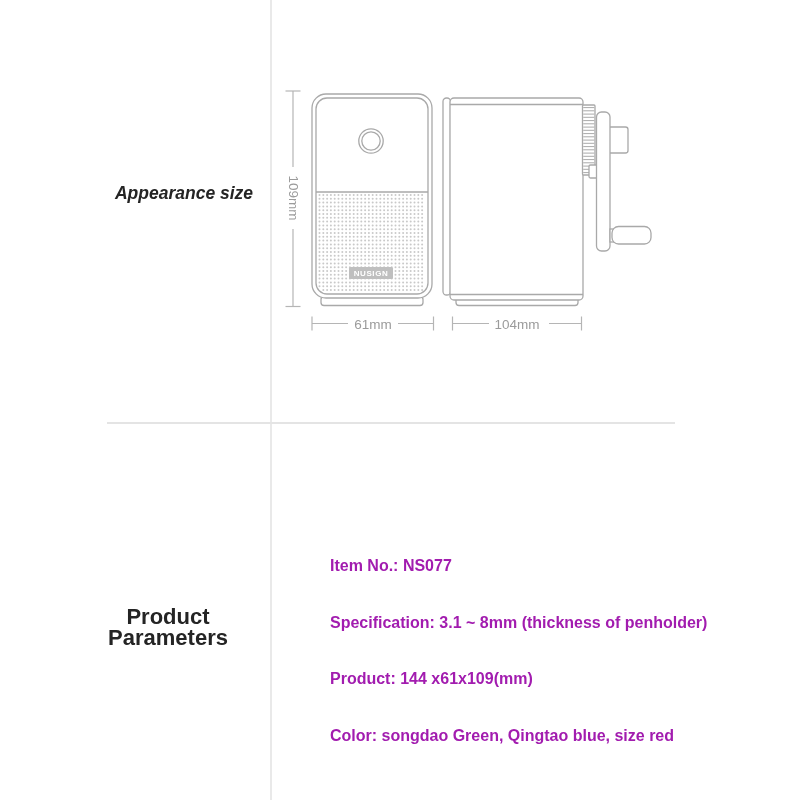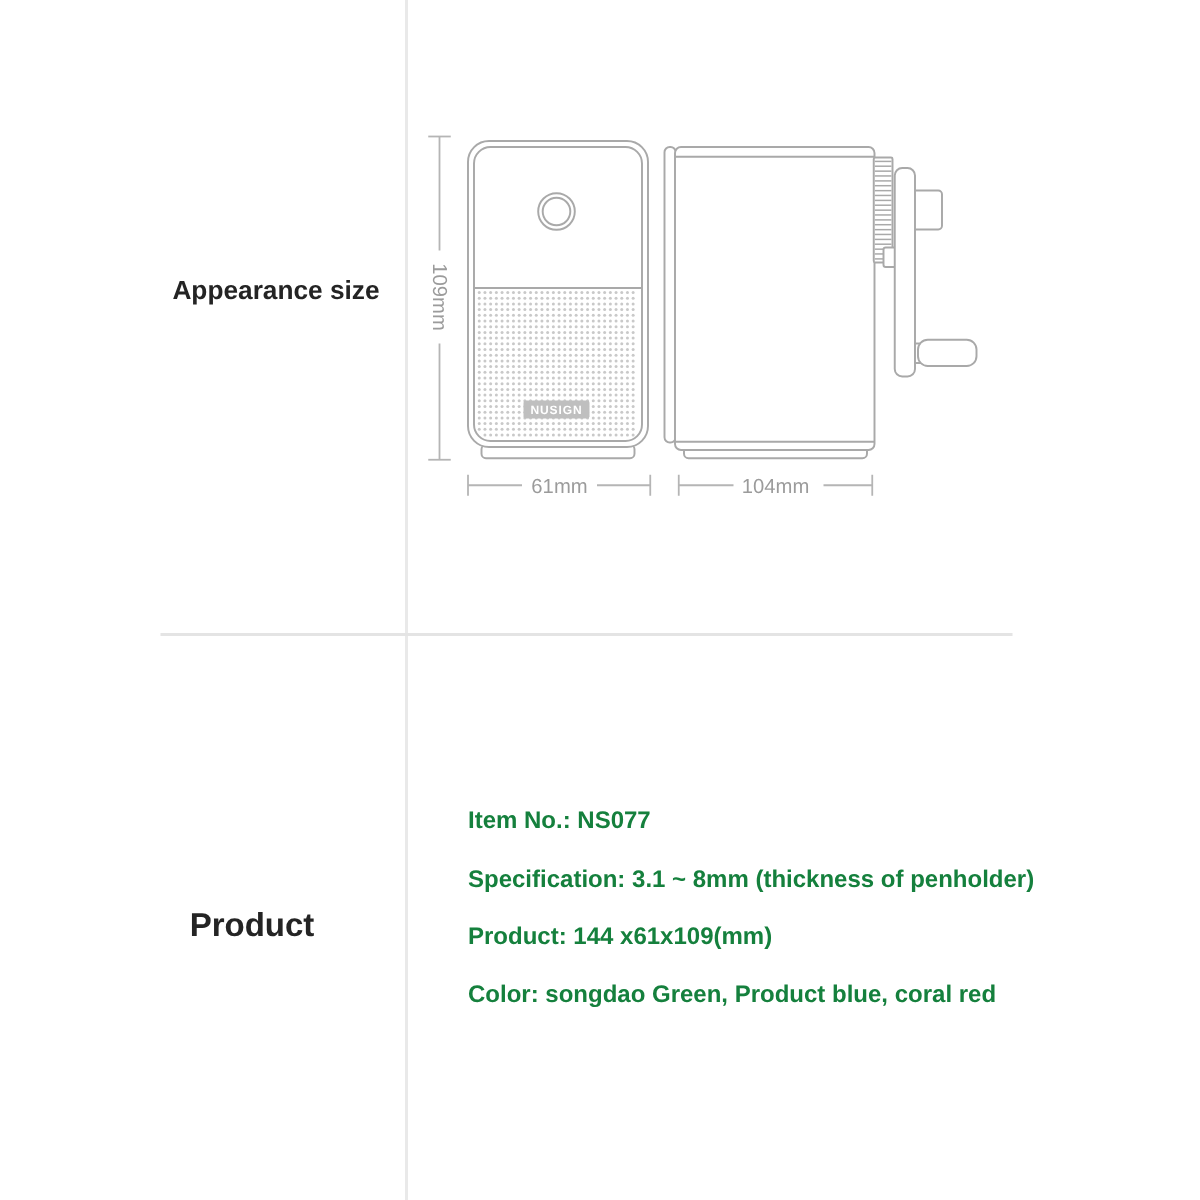--- a/index.html
+++ b/index.html
@@ -31,38 +31,39 @@
     position: absolute;
     color: #242424;
     font-weight: 700;
     text-align: center;
   }
   .label-appearance {
     left: 94px; top: 183px;
     width: 180px;
     font-size: 17.5px;
     line-height: 21px;
+    font-style: italic;
   }
   .label-parameters {
     left: 78px; top: 606px;
     width: 180px;
     font-size: 22px;
     line-height: 21px;
   }
   .param-list {
     position: absolute;
     left: 312px; top: 529px;
     width: 440px;
   }
   .param-list p {
-    margin: 0;
+    margin: 18px;
     font-size: 16px;
     font-weight: 700;
     line-height: 38.5px;
-    color: #15803d;
+    color: #a21caf;
     white-space: nowrap;
   }
   .figure-svg {
     position: absolute;
     left: 280px; top: 78px;
   }
   .outline { fill: none; stroke: #a9a9a9; stroke-width: 1.3; }
   .outline-filled { fill: #ffffff; stroke: #a9a9a9; stroke-width: 1.3; }
   .dim { stroke: #b5b5b5; stroke-width: 1.2; fill: none; }
   .dim-text {
@@ -887,22 +888,23 @@
       <line class="dim" x1="452.5" y1="316.5" x2="452.5" y2="330.5"></line>
       <line class="dim" x1="581.5" y1="316.5" x2="581.5" y2="330.5"></line>
       <line class="dim" x1="452.5" y1="323.5" x2="489" y2="323.5"></line>
       <line class="dim" x1="549" y1="323.5" x2="581.5" y2="323.5"></line>
       <text class="dim-text" x="517" y="324" text-anchor="middle" dominant-baseline="central">104mm</text>
     </g>
   </svg>
 
   <div class="section-label label-parameters">
     <div>Product</div>
+    <div>Parameters</div>
   </div>
 
   <div class="param-list">
     <p>Item No.: NS077</p>
     <p>Specification: 3.1 ~ 8mm (thickness of penholder)</p>
     <p>Product: 144 x61x109(mm)</p>
-    <p>Color: songdao Green, Product blue, coral red</p>
+    <p>Color: songdao Green, Qingtao blue, size red</p>
   </div>
 
 </div>
 
 </body></html>

